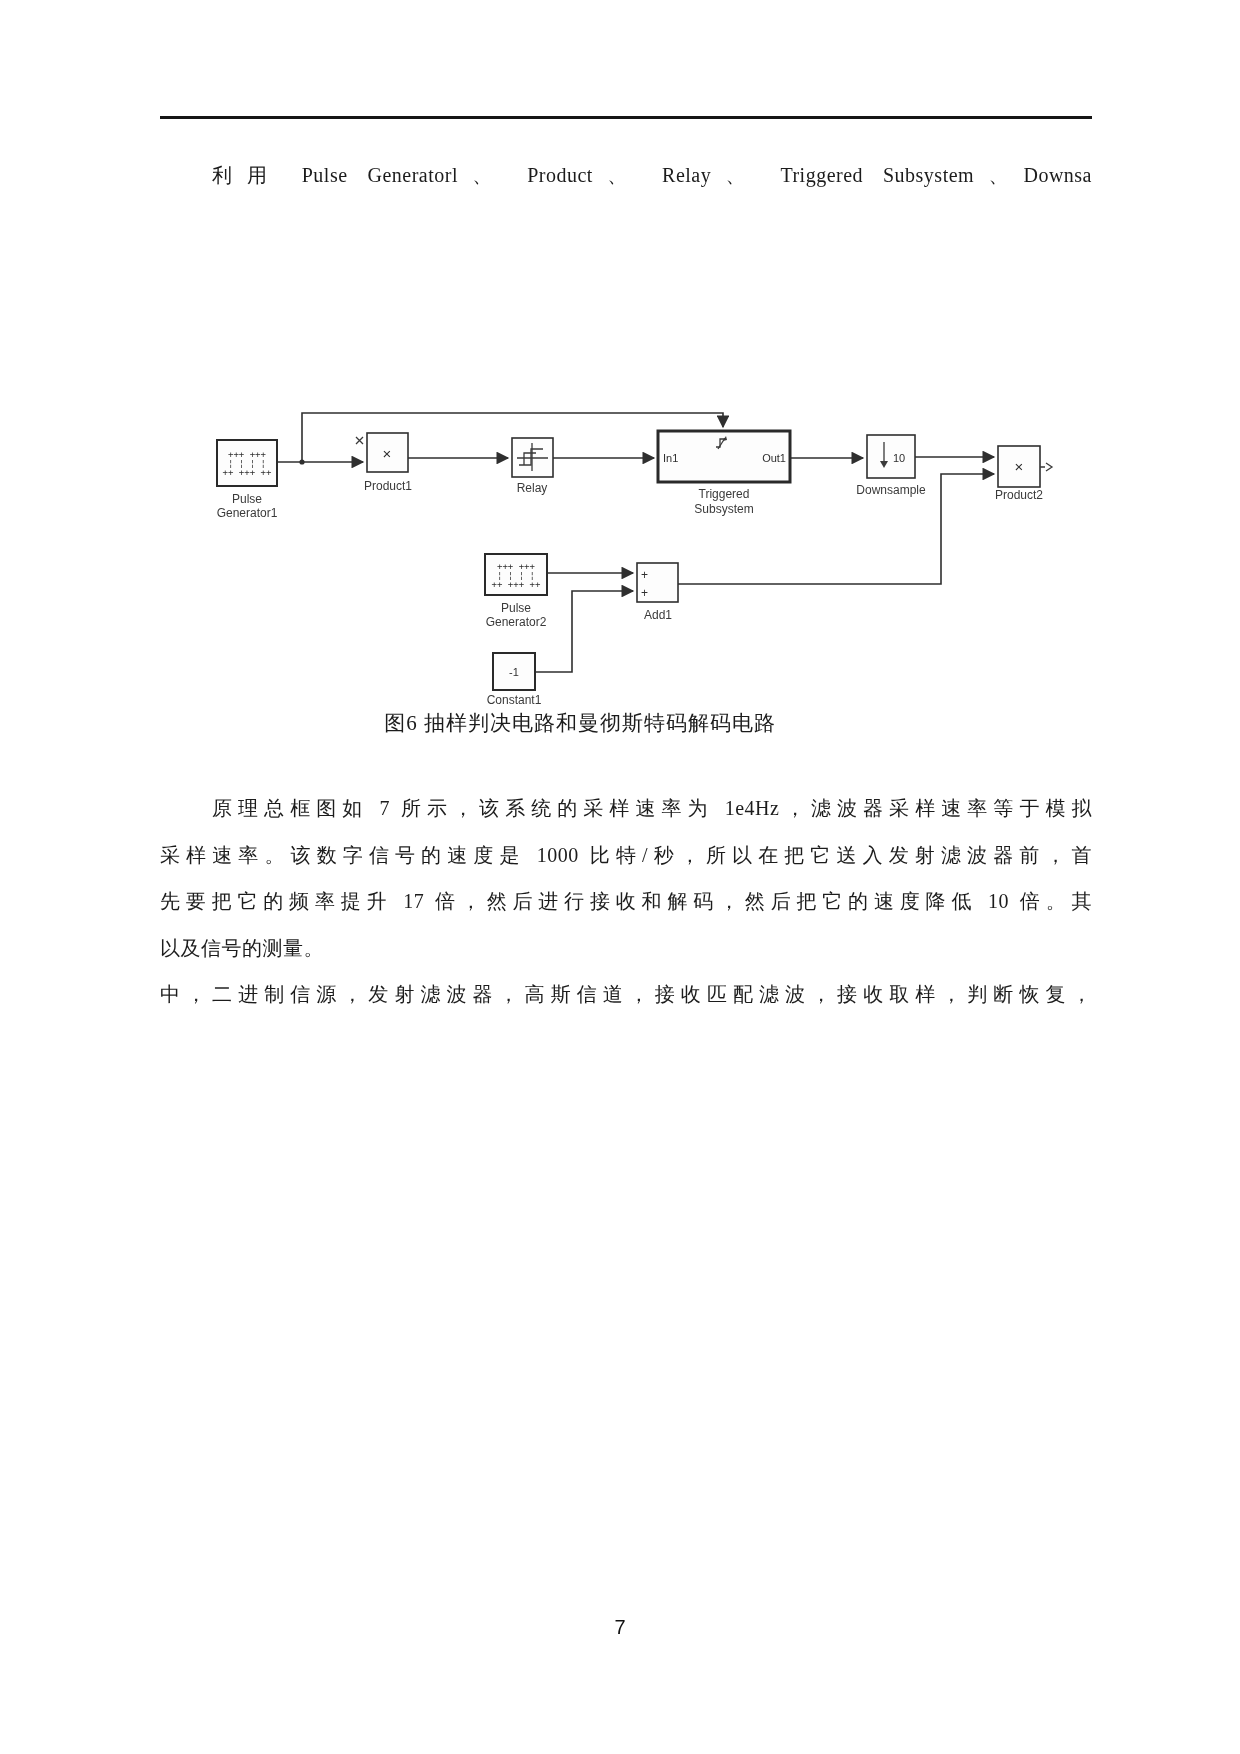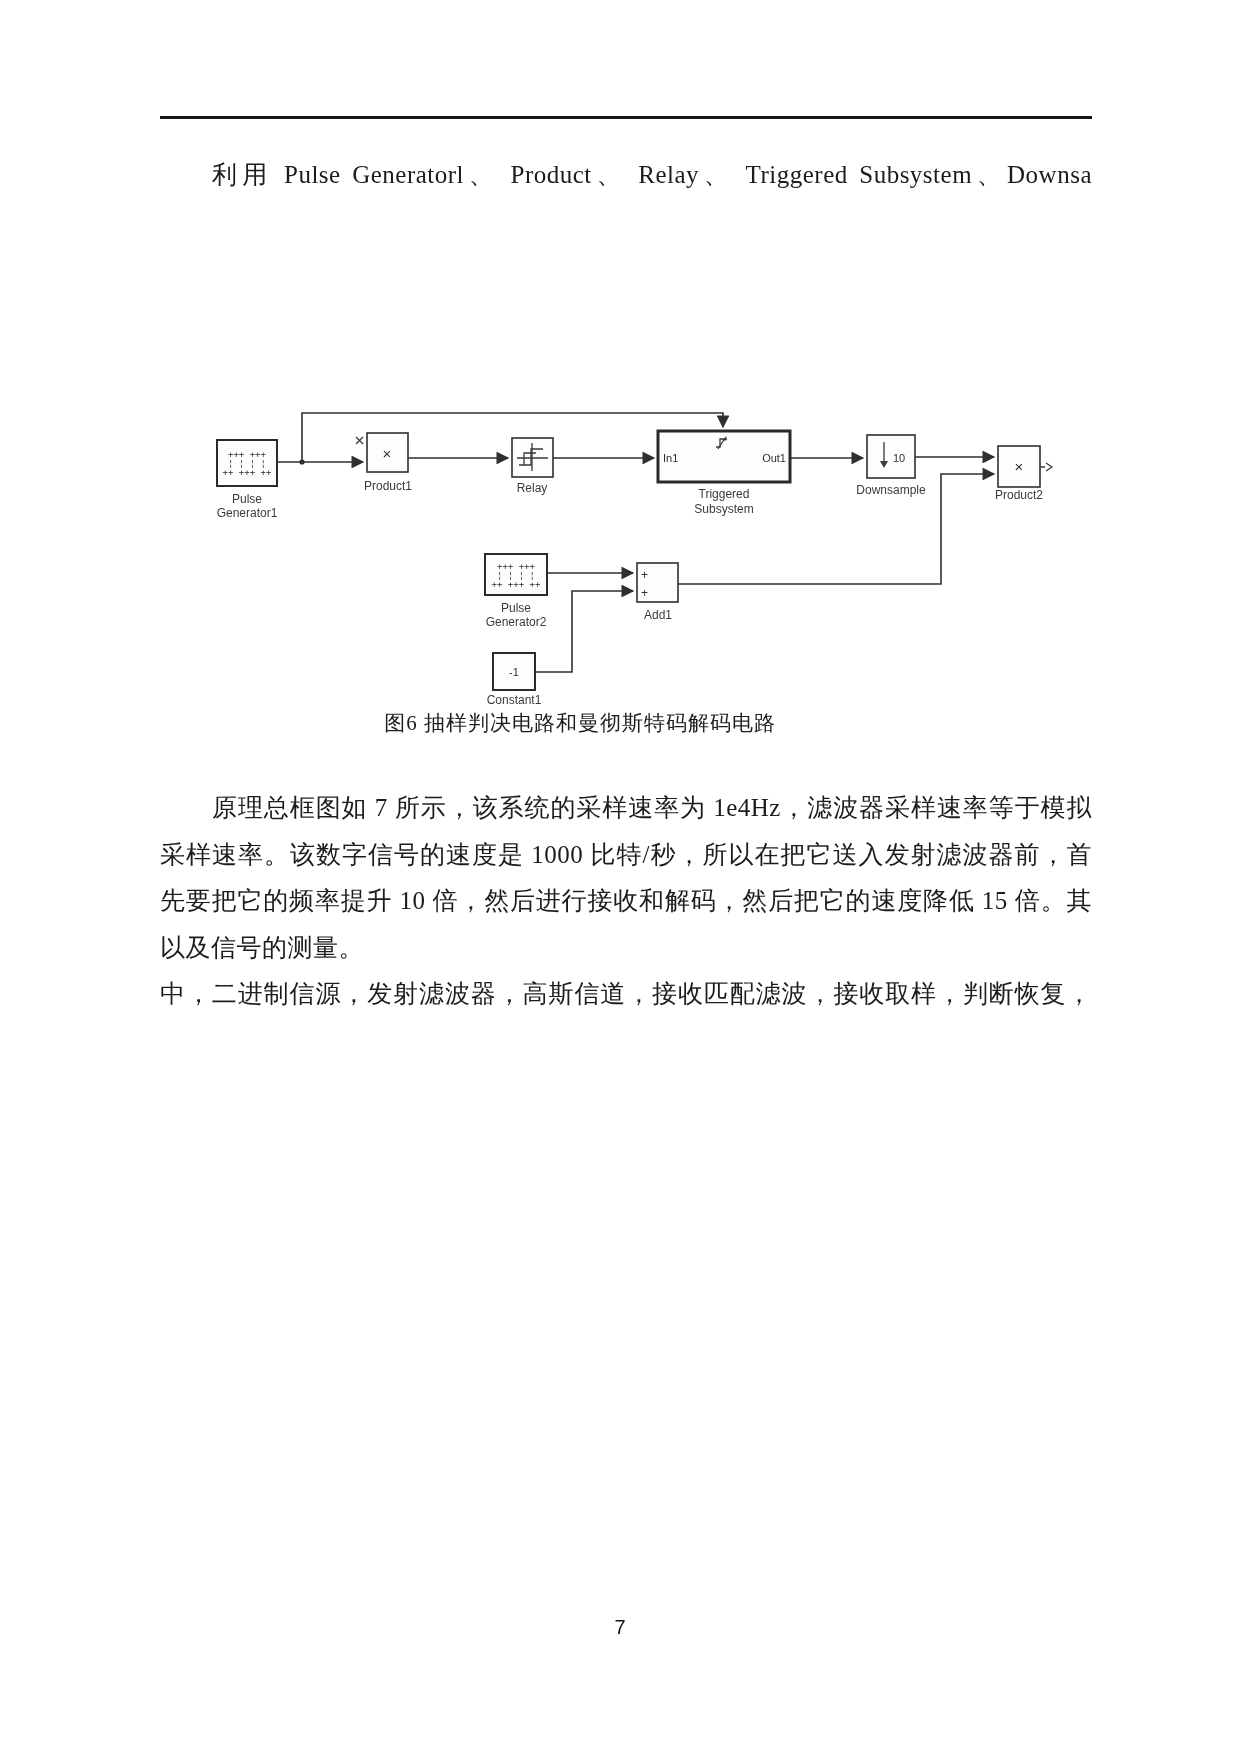--- a/index.html
+++ b/index.html
@@ -6,21 +6,21 @@
   body{
     width:1240px;height:1754px;background:#ffffff;position:relative;
     font-family:"Liberation Serif","DejaVu Serif",serif;color:#1c1c1c;
     overflow:hidden;
   }
   .header-rule{position:absolute;left:160px;top:116px;width:932px;height:3px;background:#161616;}
   .para{position:absolute;left:160px;width:932px;}
   .p1{top:152px;}
   .p2{top:785px;}
   .pline{
-    font-size:25px;line-height:46.5px;height:46.5px;
+    font-size:20px;line-height:46.5px;height:46.5px;
     text-align:justify;text-align-last:justify;
     letter-spacing:0.5px;
   }
   .pline.indent{text-indent:52px;}
   .pline.lastline{text-align-last:left;}
   .caption{
     position:absolute;top:709px;left:160px;width:932px;
     text-align:center;font-size:21px;letter-spacing:1px;
     transform:translateX(-46px);
   }
@@ -149,18 +149,18 @@
     <text class="symtext" x="514" y="676" font-size="11" text-anchor="middle">-1</text>
     <text class="blklabel" x="514" y="704">Constant1</text>
   </g>
 </svg>
 
 <div class="caption">图6 抽样判决电路和曼彻斯特码解码电路</div>
 
 <div class="para p2">
   <div class="pline indent">原理总框图如 7 所示，该系统的采样速率为 1e4Hz，滤波器采样速率等于模拟</div>
   <div class="pline">采样速率。该数字信号的速度是 1000 比特/秒，所以在把它送入发射滤波器前，首</div>
-  <div class="pline">先要把它的频率提升 10 倍，然后进行接收和解码，然后把它的速度降低 15 倍。其</div>
+  <div class="pline">先要把它的频率提升 17 倍，然后进行接收和解码，然后把它的速度降低 10 倍。其</div>
   <div class="pline lastline">以及信号的测量。</div>
   <div class="pline">中，二进制信源，发射滤波器，高斯信道，接收匹配滤波，接收取样，判断恢复，</div>
 </div>
 
 <div class="pageno">7</div>
 
 </body></html>

